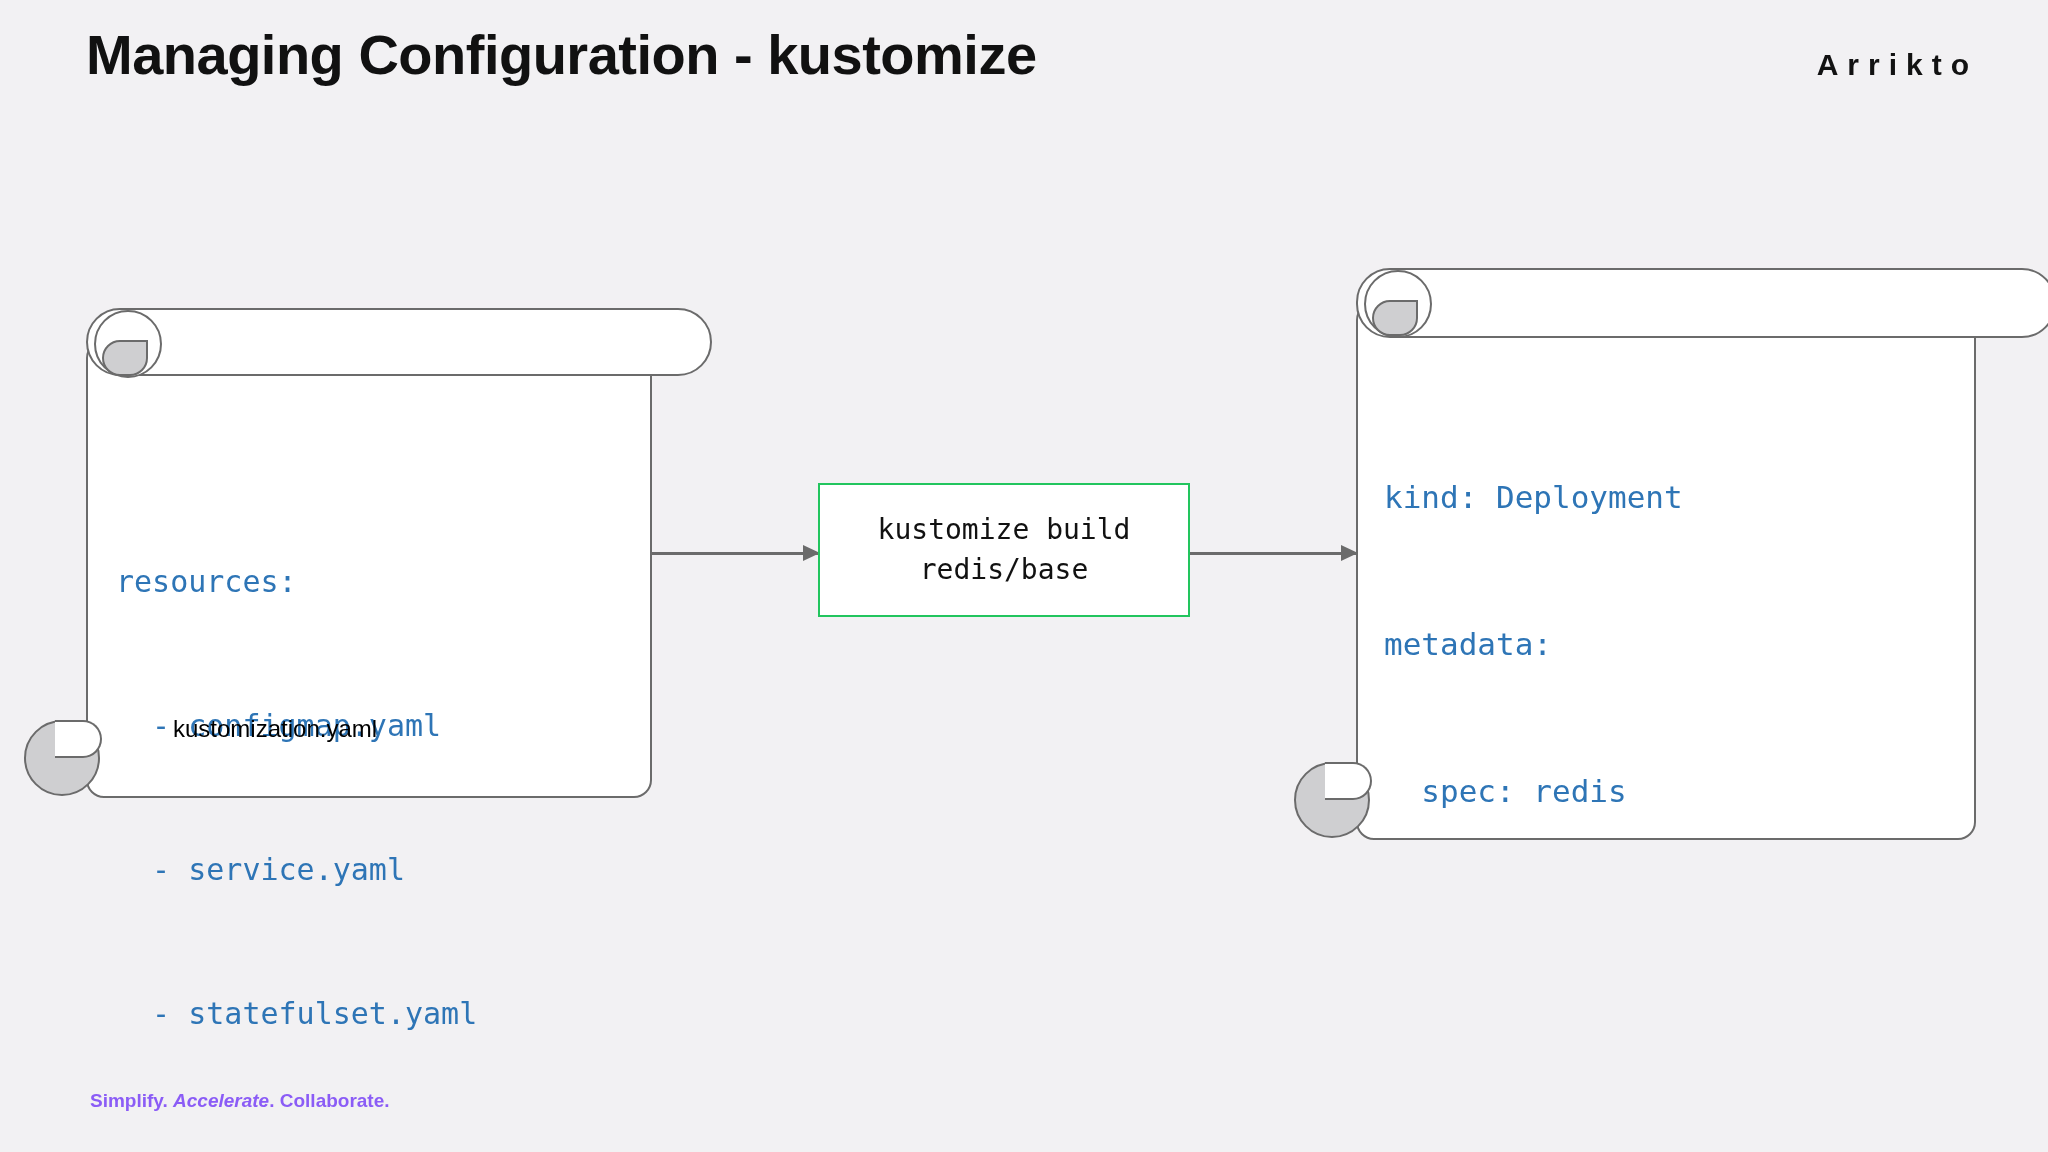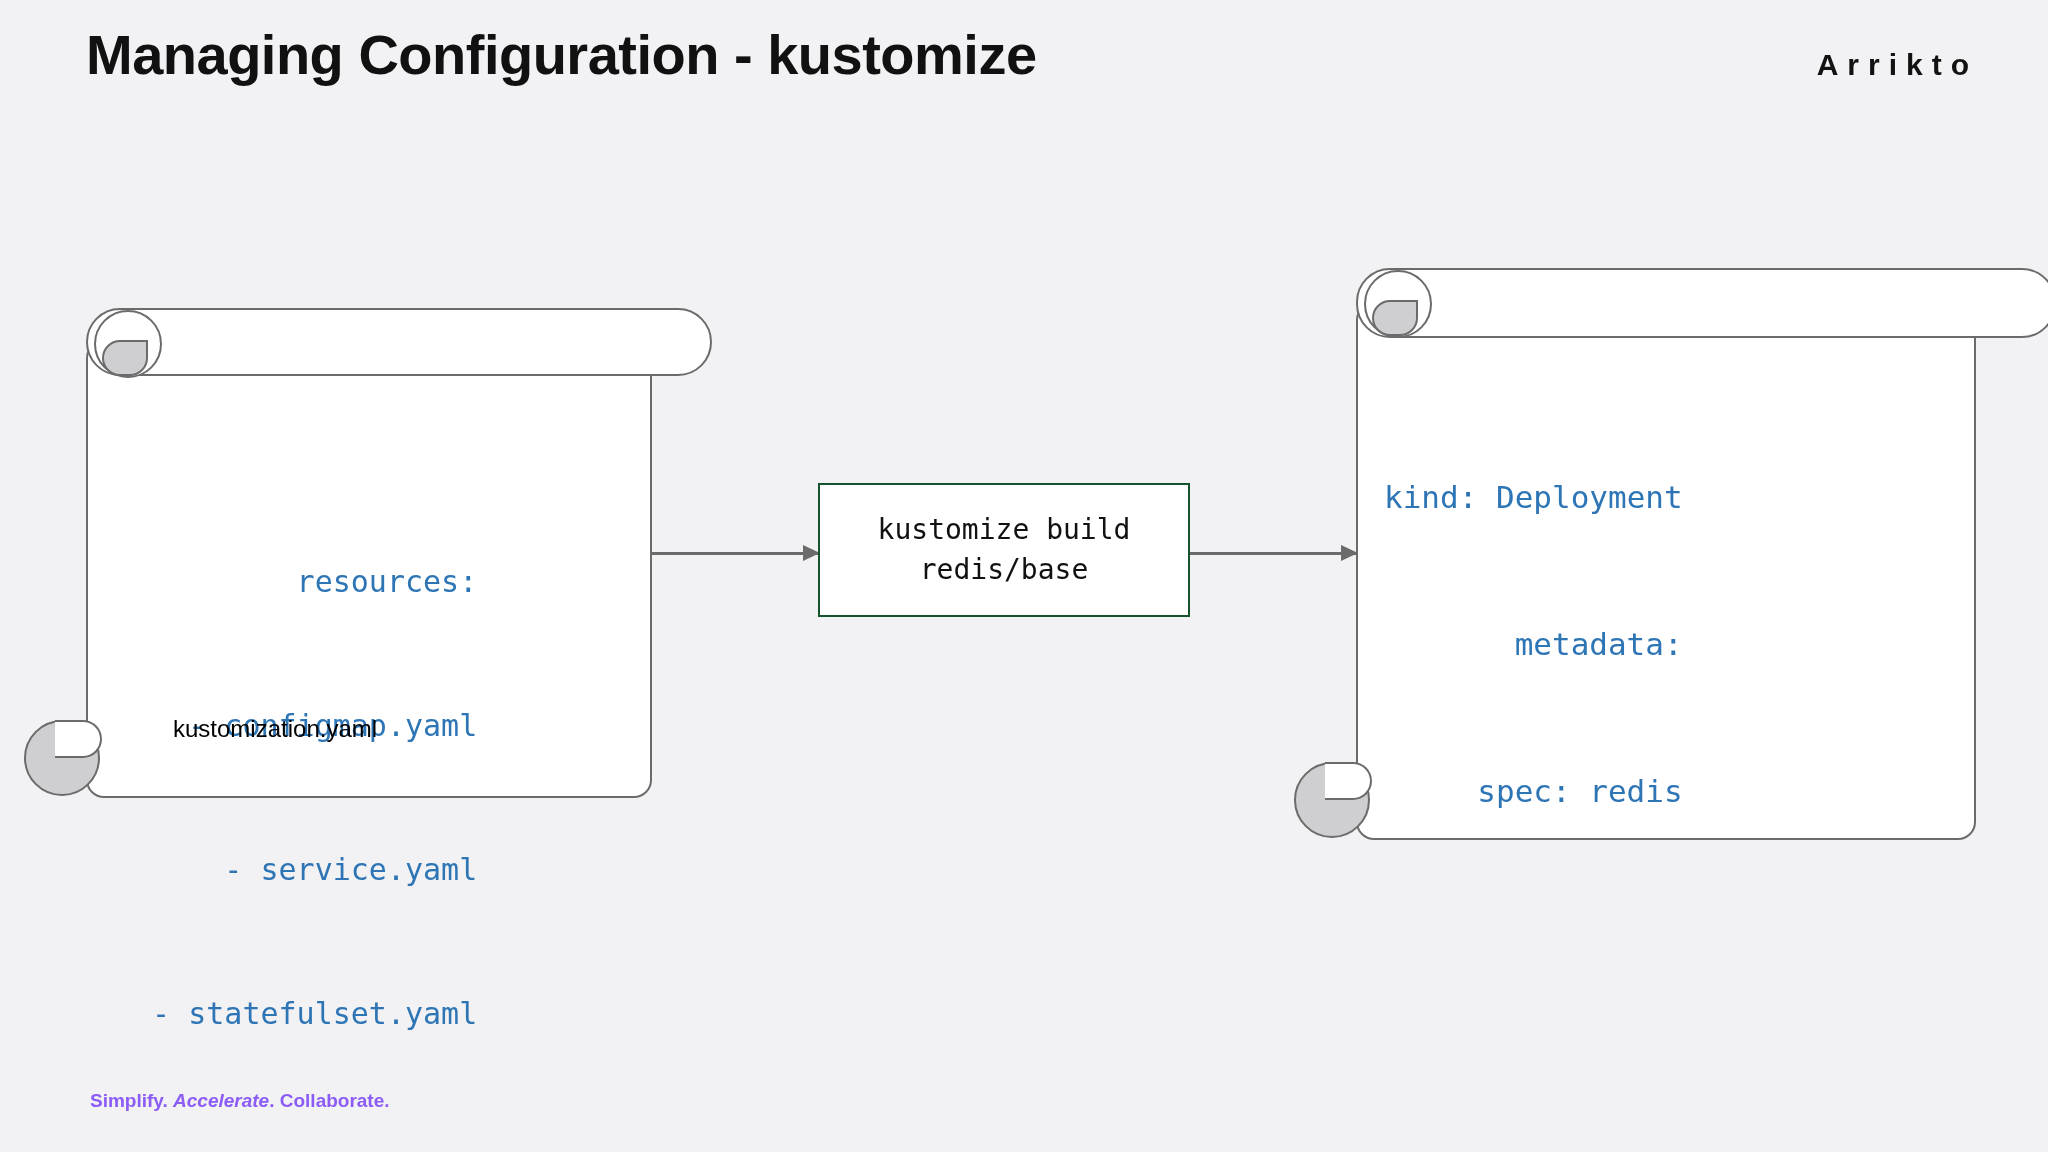--- a/index.html
+++ b/index.html
@@ -7,21 +7,20 @@
     padding: 0;
     background: #f2f1f3;
   }
   #slide {
     position: relative;
     width: 2048px;
     height: 1152px;
     background: #f2f1f3;
     overflow: hidden;
     font-family: "Liberation Sans", sans-serif;
-    text-align: right;
   }
 
   
   #slide-title {
     position: absolute;
     left: 86px;
     top: 22px;
     font-size: 56px;
     font-weight: 700;
     letter-spacing: -0.5px;
@@ -142,21 +141,21 @@
   }
 
   
   #command-box {
     position: absolute;
     left: 818px;
     top: 483px;
     width: 372px;
     height: 134px;
     background: #ffffff;
-    border: 2px solid #14532d;
+    border: 2px solid #22c55e;
     box-sizing: border-box;
     display: flex;
     flex-direction: column;
     align-items: center;
     justify-content: center;
     z-index: 3;
   }
   #command-box .cmd-line {
     font-family: "DejaVu Sans Mono", "Liberation Mono", monospace;
     font-size: 28px;

